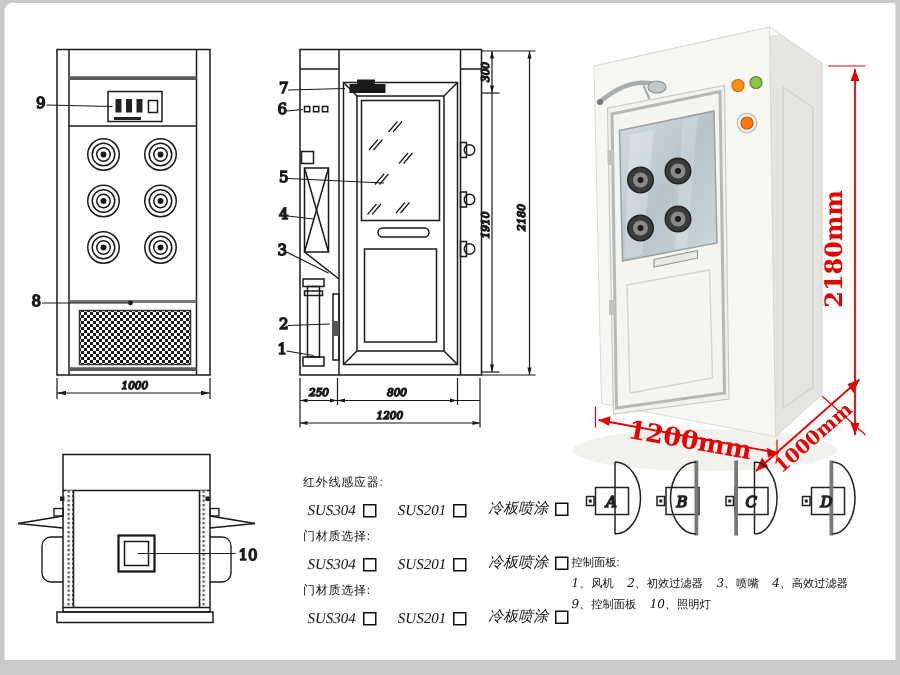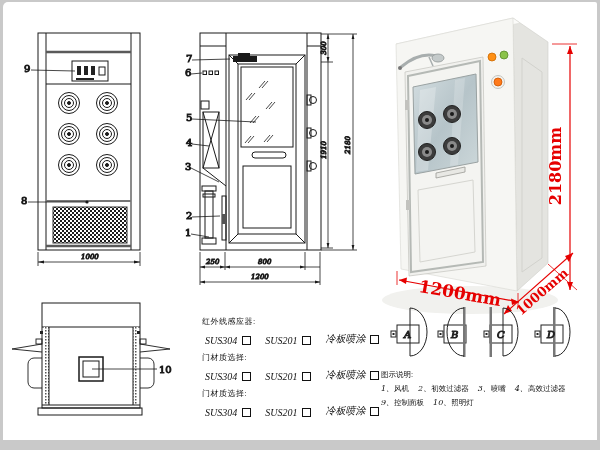--- a/index.html
+++ b/index.html
@@ -422,21 +422,21 @@
         </span>
       <span class="mat-opt">
           <span>冷板喷涂</span>
           <span class="cbx"></span>
         </span>
     </div>
   </div>
 </div>
 
 <div class="legend">
-  <div class="legend-title">图示说明:</div>
+  <div class="legend-title">控制面板:</div>
   <div class="legend-row">
     <span class="li"><i>1、</i><span>风机</span></span>
     <span class="li"><i>2、</i><span>初效过滤器</span></span>
     <span class="li"><i>3、</i><span>喷嘴</span></span>
     <span class="li"><i>4、</i><span>高效过滤器</span></span>
   </div>
   <div class="legend-row">
     <span class="li"><i>9、</i><span>控制面板</span></span>
     <span class="li"><i>10、</i><span>照明灯</span></span>
   </div>

